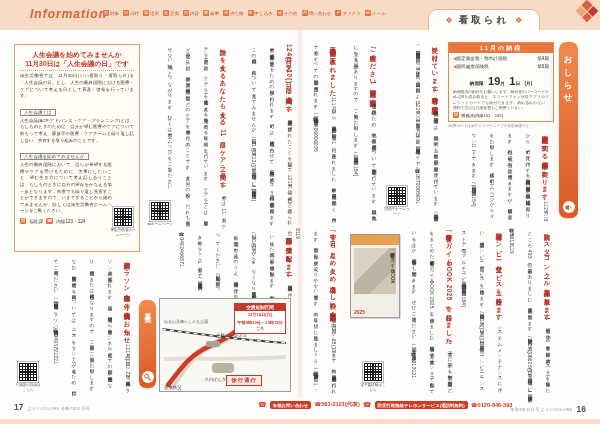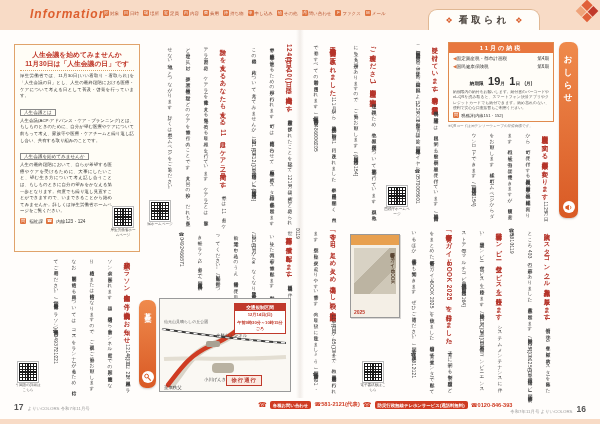--- a/index.html
+++ b/index.html
@@ -76,21 +76,21 @@
   .booklet { position:absolute; left:4px; top:6px; width:50px; height:84px; border:.8px solid #999; background:#f4efe6; box-shadow:1px 1px 0 rgba(0,0,0,.15); }
   .booklet .band { height:10px; background:#e8a04f; }
   .booklet .photo { margin:3px; height:46px; background:linear-gradient(135deg,#d8d2c4 0 40%,#bcb4a2 40% 70%,#cfc8b8 70%); }
   .booklet .bt { writing-mode:vertical-rl; position:absolute; right:4px; top:14px; font-size:4.6px; font-weight:bold; color:#5a4634; height:60px; }
 
   
   .footer { position:absolute; left:0; top:398px; width:600px; height:20px; }
   .f-left { position:absolute; left:14px; top:4px; display:flex; align-items:baseline; gap:4px; }
   .f-pn { font-size:8.5px; font-weight:bold; color:#555; }
   .f-cr { font-size:4.4px; color:#999; }
-  .f-right { position:absolute; right:14px; top:6px; display:flex; align-items:flex-end; gap:4px; }
+  .f-right { position:absolute; right:14px; top:6px; display:flex; align-items:center; gap:4px; }
   .f-contacts { position:absolute; left:258px; top:3px; display:flex; align-items:center; gap:3px; }
   .f-box { background:#cf3b22; color:#fff; font-size:4.4px; font-weight:bold; padding:1.5px 3px; border-radius:2px; white-space:nowrap; }
   .f-tel { color:#cf3b22; font-size:5.6px; font-weight:bold; white-space:nowrap; }
   .f-ph { color:#cf3b22; font-size:7px; }
   .bottom-strip { position:absolute; left:0; top:419px; width:600px; height:5px; background:#f8dbc6; }
 </style>
 </head>
 <body>
 
 <div class="sheet">

